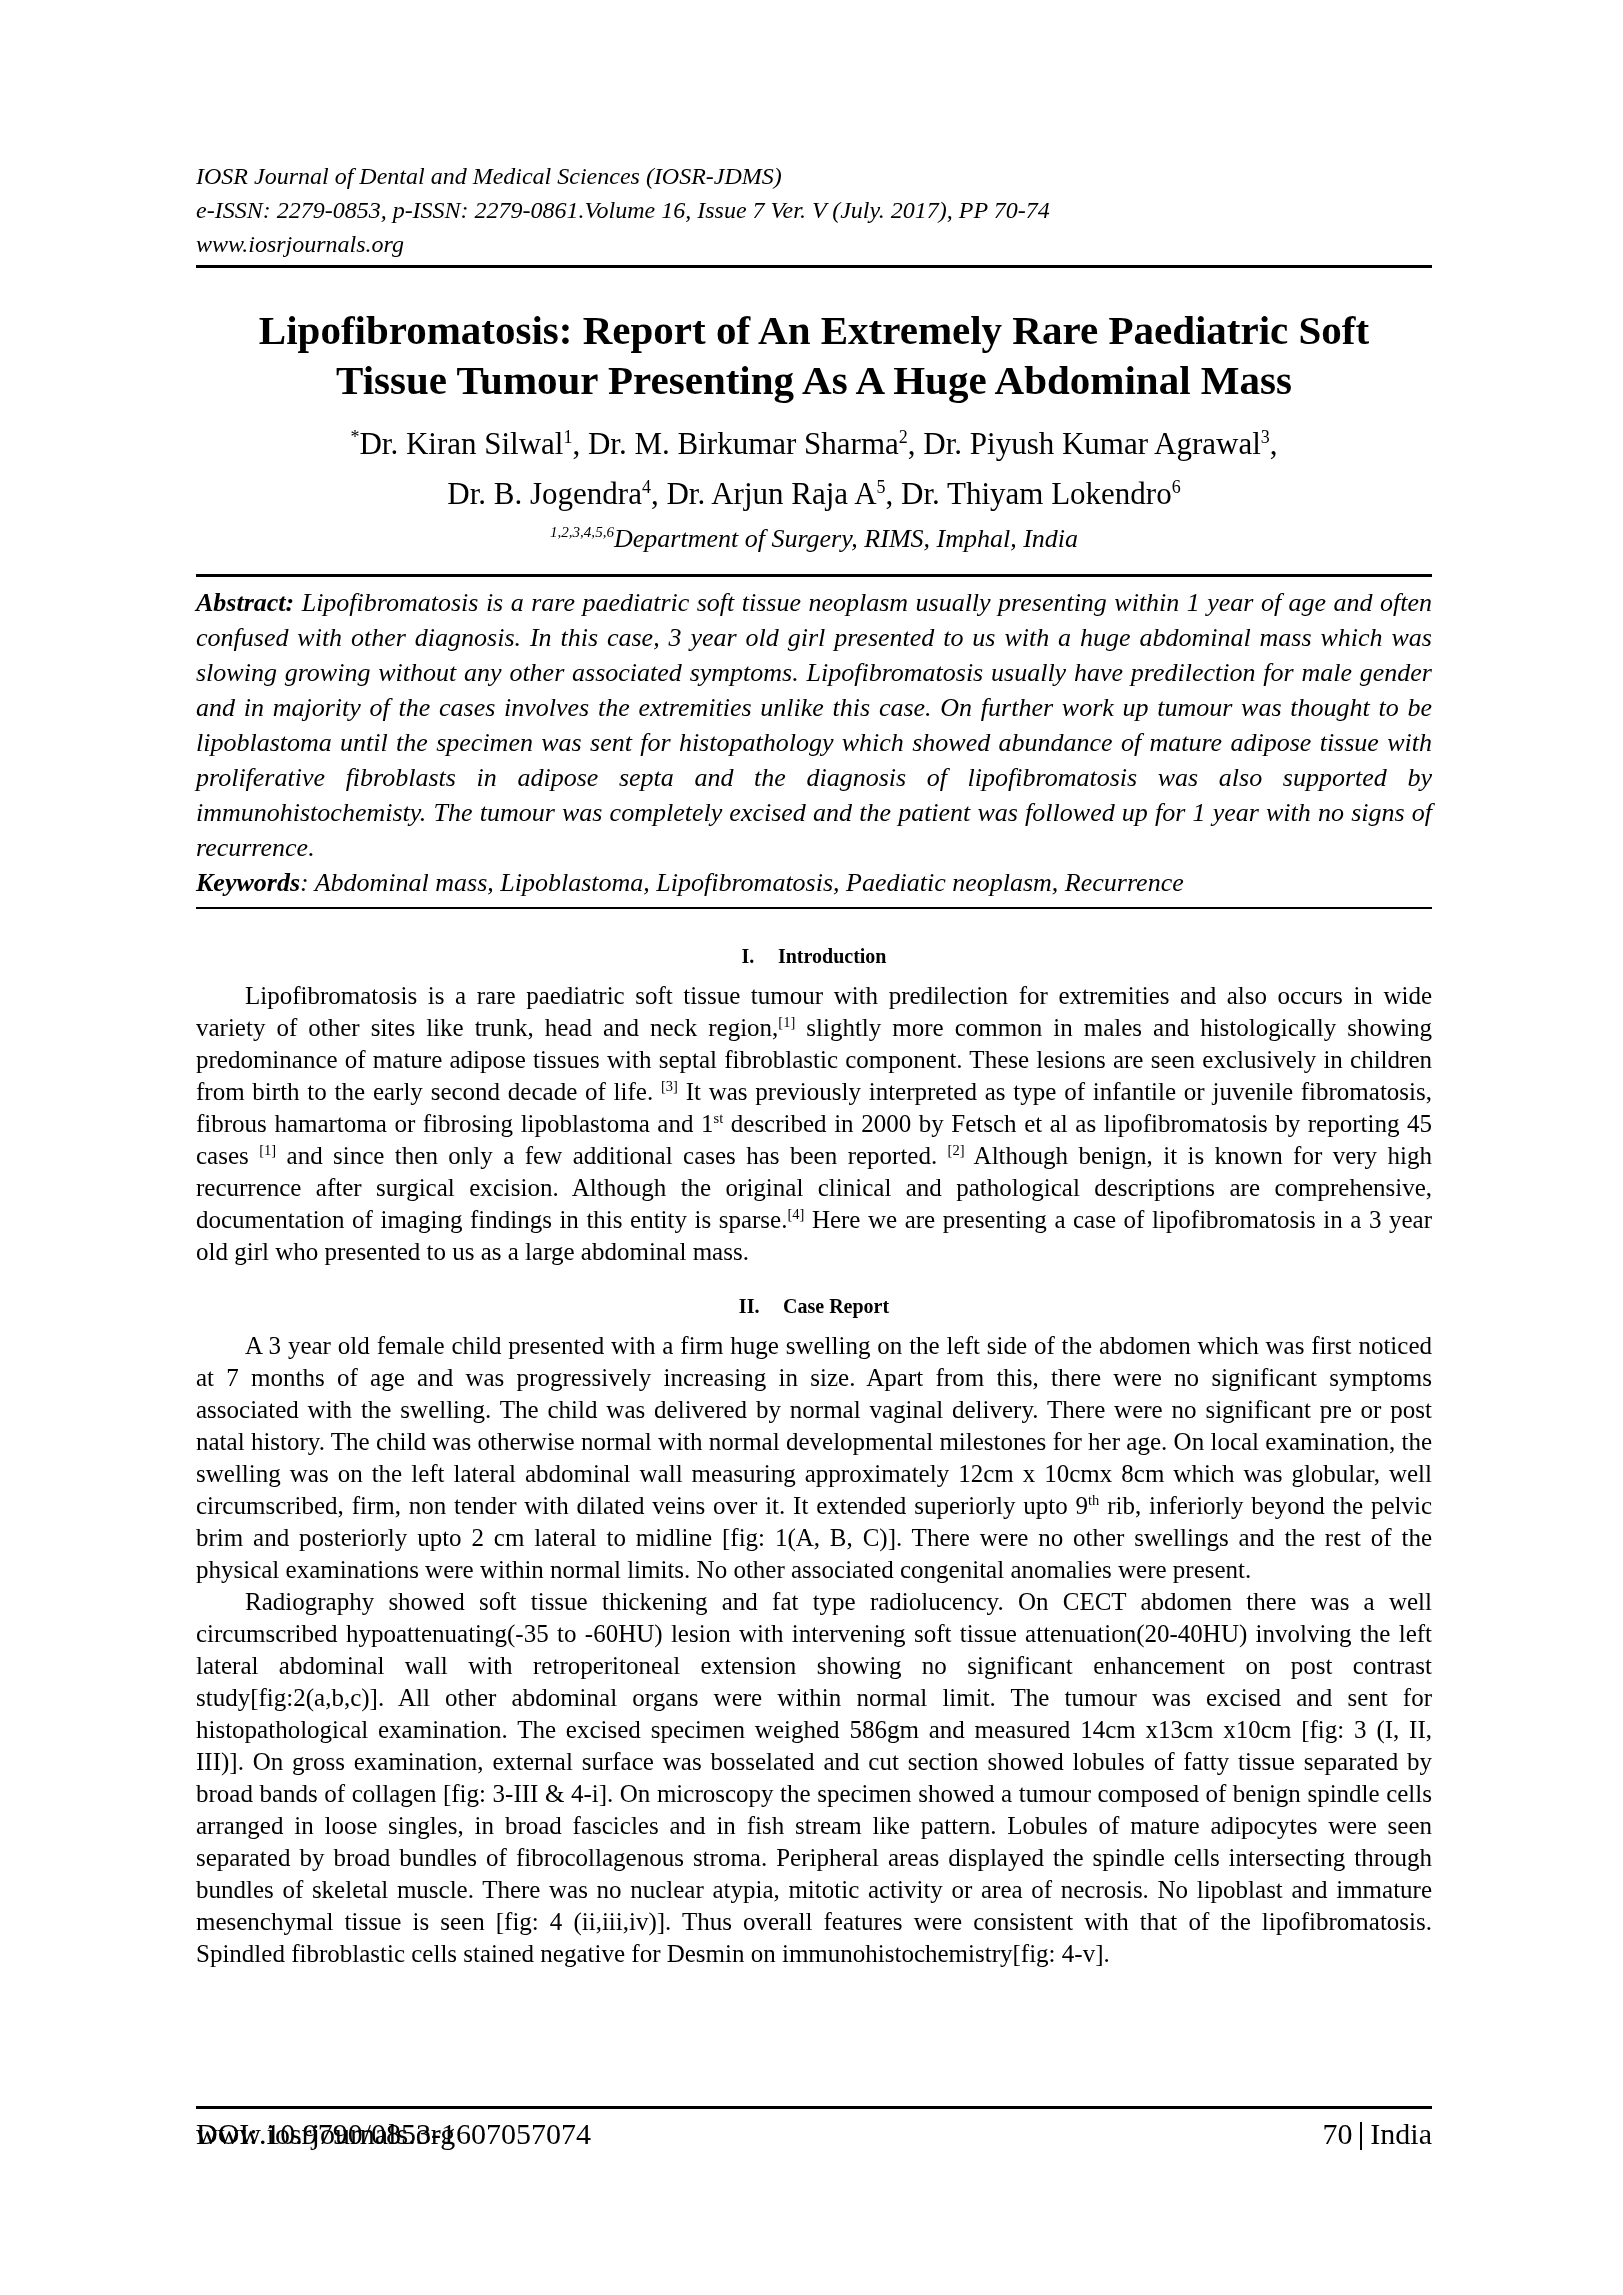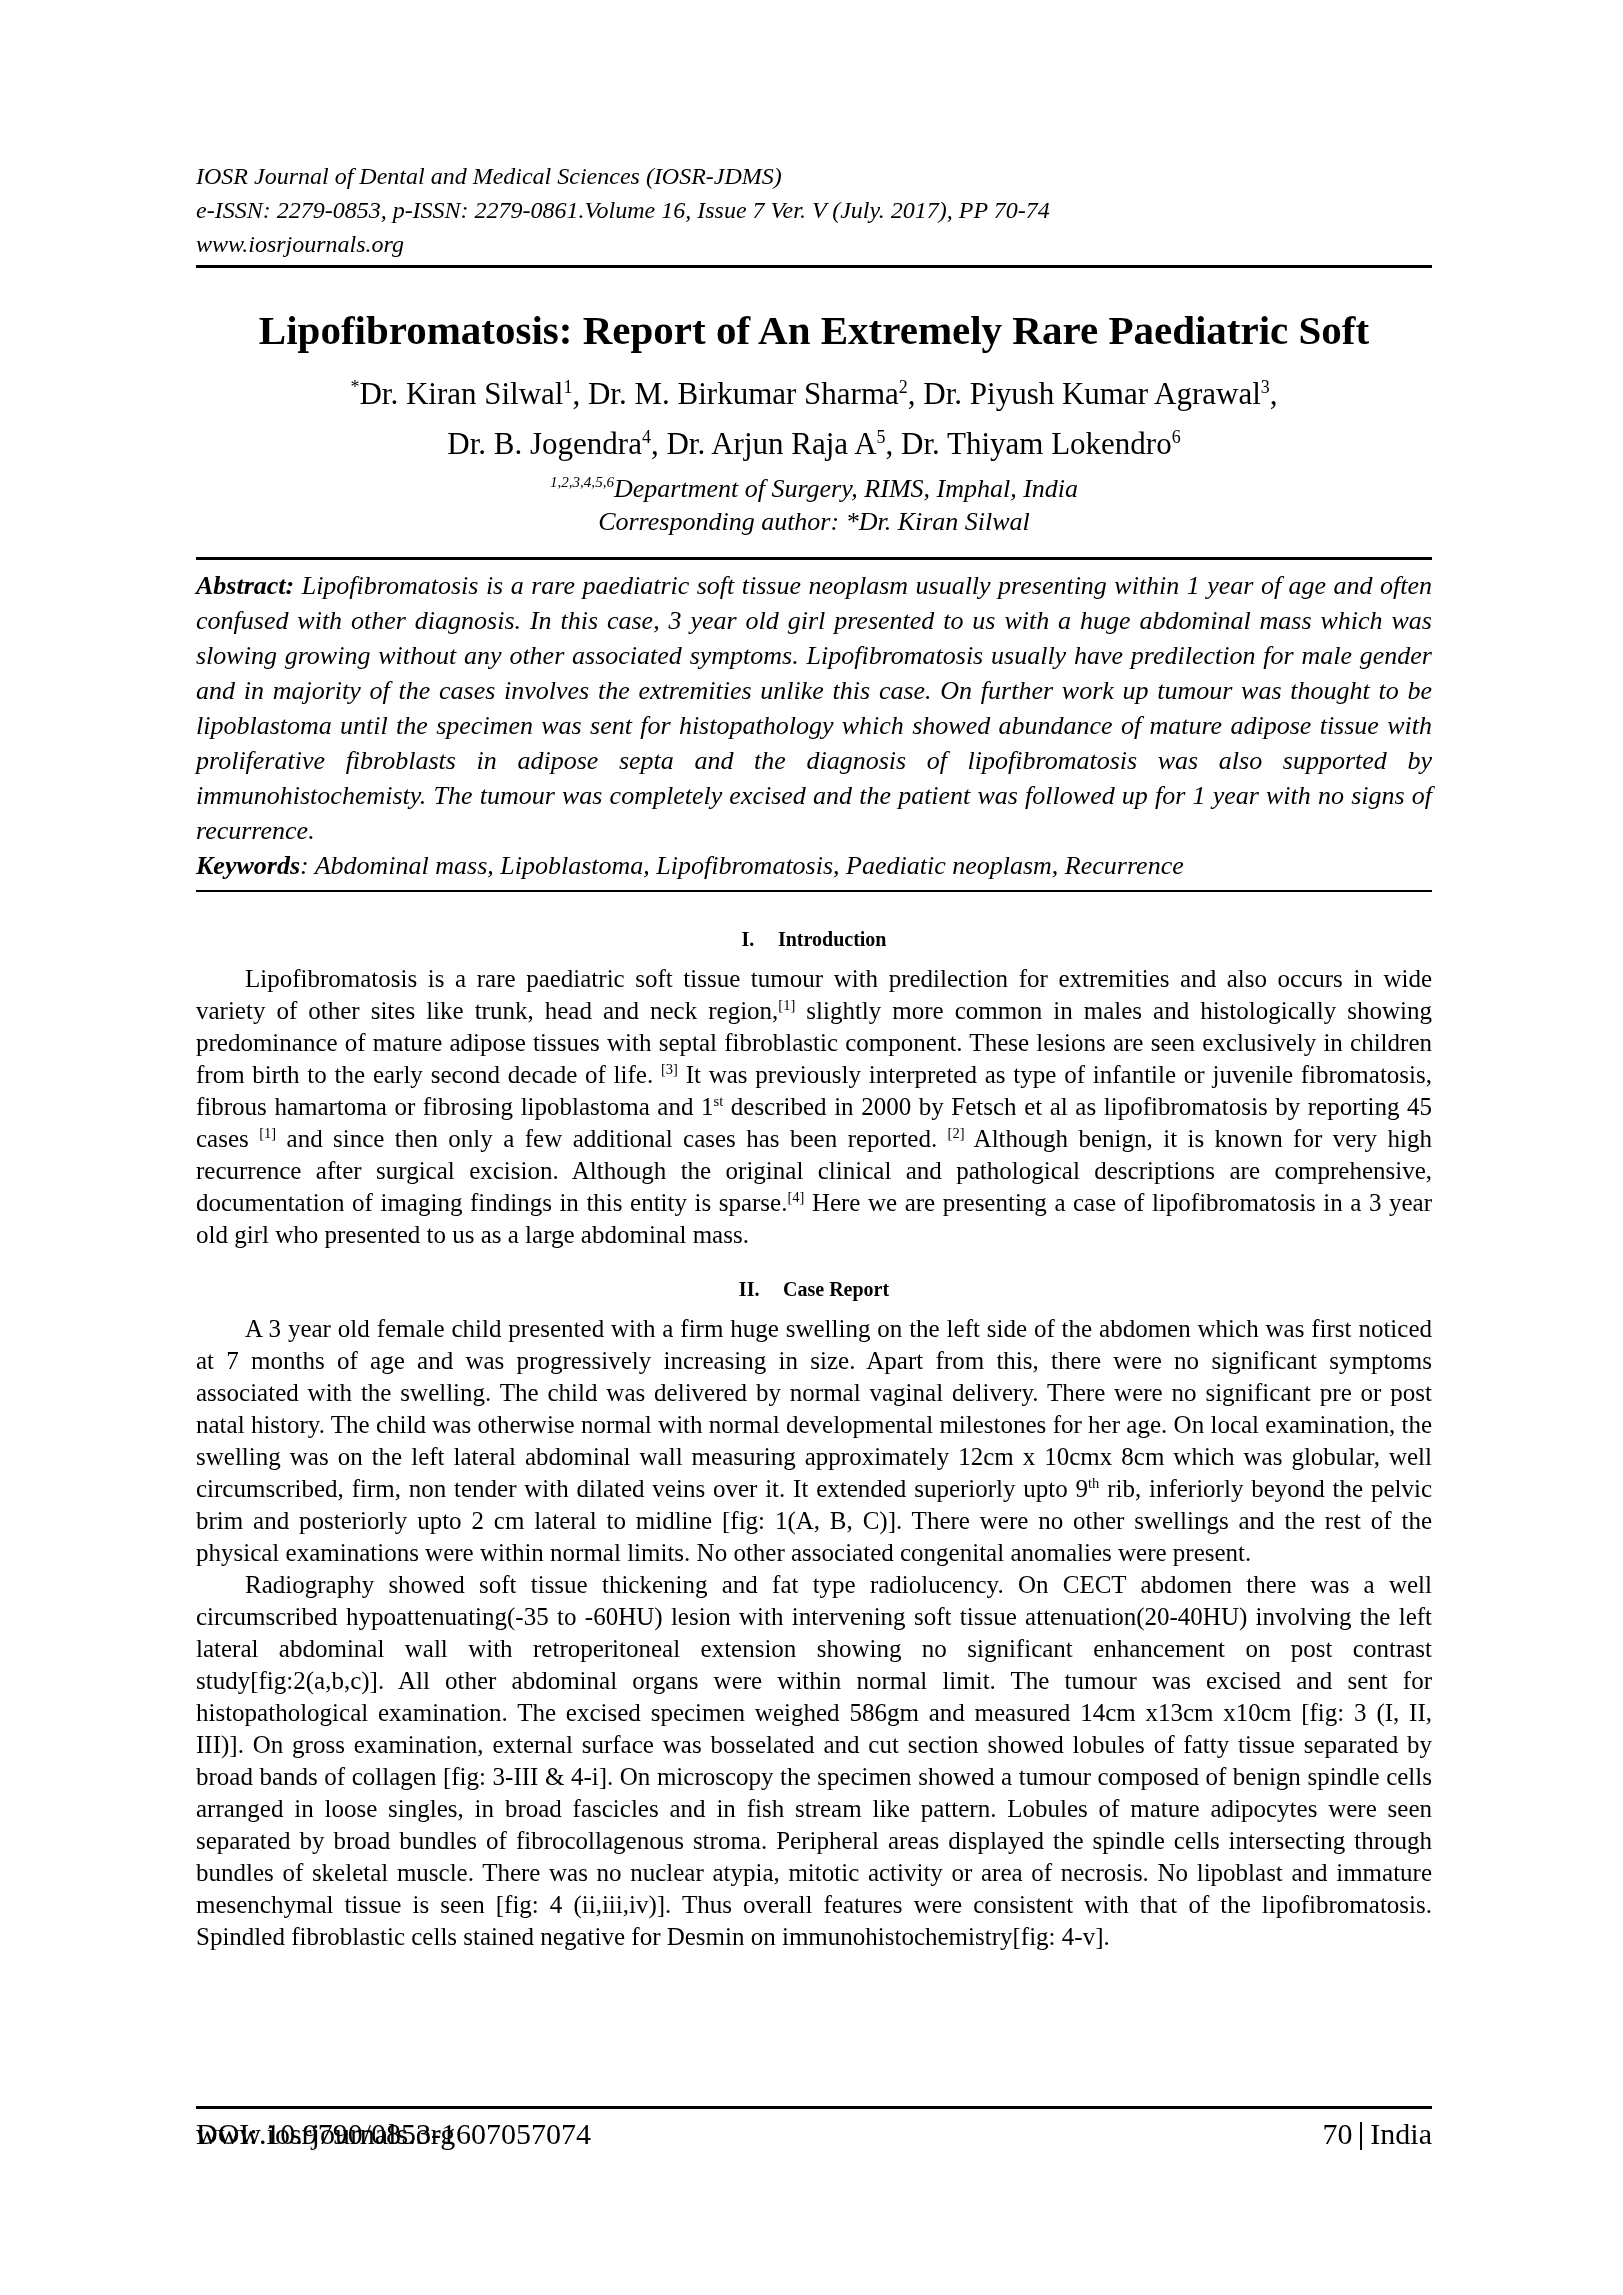--- a/index.html
+++ b/index.html
@@ -122,30 +122,30 @@
   <div class="journal-header">
     <div>IOSR Journal of Dental and Medical Sciences (IOSR-JDMS)</div>
     <div>e-ISSN: 2279-0853, p-ISSN: 2279-0861.Volume 16, Issue 7 Ver. V (July. 2017), PP 70-74</div>
     <div>www.iosrjournals.org</div>
   </div>
 
   <div class="rule-double header-rule"></div>
 
   <h1 class="title">
       <span class="title-line">Lipofibromatosis: Report of An Extremely Rare Paediatric Soft</span>
+      <span class="title-line">Tissue Tumour Presenting As A Huge Abdominal Mass</span>
     </h1>
 
   <div class="authors">
     <div><sup>*</sup><span>Dr. Kiran Silwal</span><sup>1</sup><span>, Dr. M. Birkumar Sharma</span><sup>2</sup><span>, Dr. Piyush Kumar Agrawal</span><sup>3</sup><span>,</span></div>
     <div><span>Dr. B. Jogendra</span><sup>4</sup><span>, Dr. Arjun Raja A</span><sup>5</sup><span>, Dr. Thiyam Lokendro</span><sup>6</sup></div>
   </div>
 
   <div class="affiliation"><sup>1,2,3,4,5,6</sup><span>Department of Surgery, RIMS, Imphal, India</span></div>
 
-  <div class="corresponding">Corresponding author: *Dr. Kiran Silwal</div>
 
   <div class="rule-double abstract-rule"></div>
 
   <p class="abstract"><b>Abstract:</b><span> Lipofibromatosis is a rare paediatric soft tissue neoplasm usually presenting within 1 year of age and often confused with other diagnosis. In this case, 3 year old girl presented to us with a huge abdominal mass which was slowing growing without any other associated symptoms. Lipofibromatosis usually have predilection for male gender and in majority of the cases involves the extremities unlike this case. On further work up tumour was thought to be lipoblastoma until the specimen was sent for histopathology which showed abundance of mature adipose tissue with proliferative fibroblasts in adipose septa and the diagnosis of lipofibromatosis was also supported by immunohistochemisty. The tumour was completely excised and the patient was followed up for 1 year with no signs of recurrence.</span></p>
 
   <p class="keywords"><b>Keywords</b><span>: Abdominal mass, Lipoblastoma, Lipofibromatosis, Paediatic neoplasm, Recurrence</span></p>
 
   <div class="keywords-rule"></div>
 
   <h2 class="section-heading"><span class="sec-num">I.</span><span>Introduction</span></h2>

